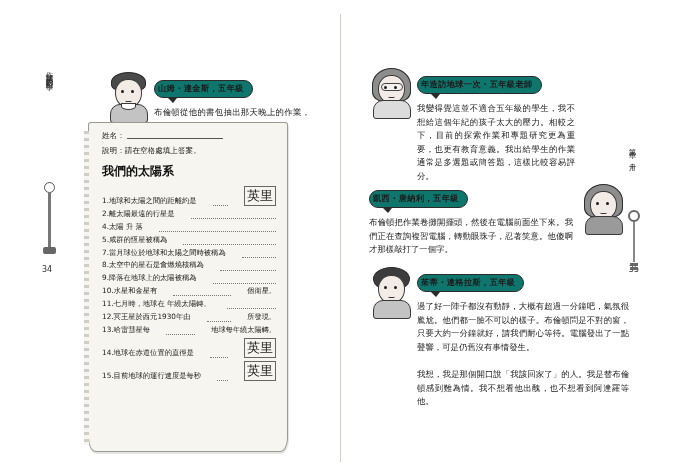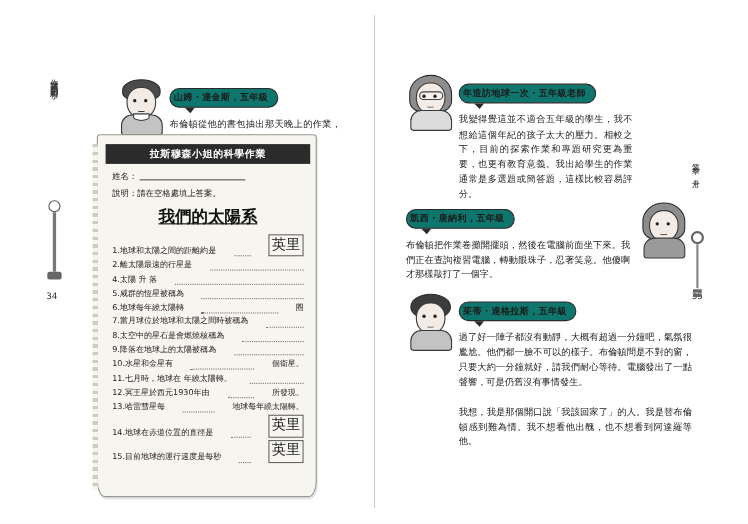--- a/index.html
+++ b/index.html
@@ -147,21 +147,21 @@
     background:repeating-linear-gradient(to bottom,#cfcdc6 0 3px, #f7f5f0 3px 7px);
   }
   .ws-title {
     text-align:center; font-size:9px; font-weight:bold; color:#111;
     background:#2b2b2b; color:#fff; padding:2.5px 0; margin:0 -6px 7px -6px;
     letter-spacing:0.6px;
   }
   .ws-line { font-size:7.6px; color:#1b1b1b; margin-bottom:5px; }
   .ws-line .rule { display:inline-block; border-bottom:1px solid #555; min-width:96px; height:8px; vertical-align:-1px;}
   .ws-sub {
-    text-align:center; font-size:15px; font-weight:bold; margin:7px 0 6px 0; color:#111;text-decoration:underline;
+    font-size:12px; font-weight:bold; margin:7px 0 6px 0; color:#111;
   }
   .ws-items { list-style:none; margin:0; padding:0; }
   .ws-items li {
     font-size:7.3px; line-height:1.42; color:#1b1b1b;
     display:flex; align-items:flex-end; gap:16px; margin-bottom:2.5px;
   }
   .ws-items li .q { flex:0 0 auto; }
   .ws-items li .dots { flex:1 1 auto; border-bottom:1px dotted #777; height:7px; }
   .ws-items li .ans { flex:0 0 auto; font-size:7.2px; color:#1b1b1b; }
   .ws-items li .ansbox { flex:0 0 auto; font-size:13px; border:1px solid #666; padding:0 2px; }
@@ -196,21 +196,20 @@
     </div>
 
     <div class="block" style="left:136px; top:62px; width:156px;">
       <div class="namebox-wrap">
         <span class="namebox">山姆・達金斯，五年級</span>
       </div>
       <div class="body-text" style="margin-top:8px;">布倫頓從他的書包抽出那天晚上的作業，都是一些有關太陽系的練習題：</div>
     </div>
 
     <div class="worksheet">
-      <div class="ws-title">拉斯穆森小姐的科學作業</div>
       <div class="ws-line">
         <span>姓名：</span>
         <span class="rule"></span>
       </div>
       <div class="ws-line">說明：請在空格處填上答案。</div>
       <div class="ws-sub">我們的太陽系</div>
       <ul class="ws-items">
         <li>
             <span class="q">1.地球和太陽之間的距離約是</span>
             <span class="dots"></span>
@@ -220,25 +219,20 @@
             <span class="q">2.離太陽最遠的行星是</span>
             <span class="dots"></span>
           </li>
         <li>
             <span class="q">4.太陽    升    落</span>
             <span class="dots"></span>
           </li>
         <li>
             <span class="q">5.咸群的恆星被稱為</span>
             <span class="dots"></span>
-          </li>
-        <li>
-            <span class="q">6.地球每年繞太陽轉</span>
-            <span class="dots"></span>
-            <span class="ans">圈</span>
           </li>
         <li>
             <span class="q">7.當月球位於地球和太陽之間時被稱為</span>
             <span class="dots"></span>
           </li>
         <li>
             <span class="q">8.太空中的星石是會燃燒核稱為</span>
             <span class="dots"></span>
           </li>
         <li>

